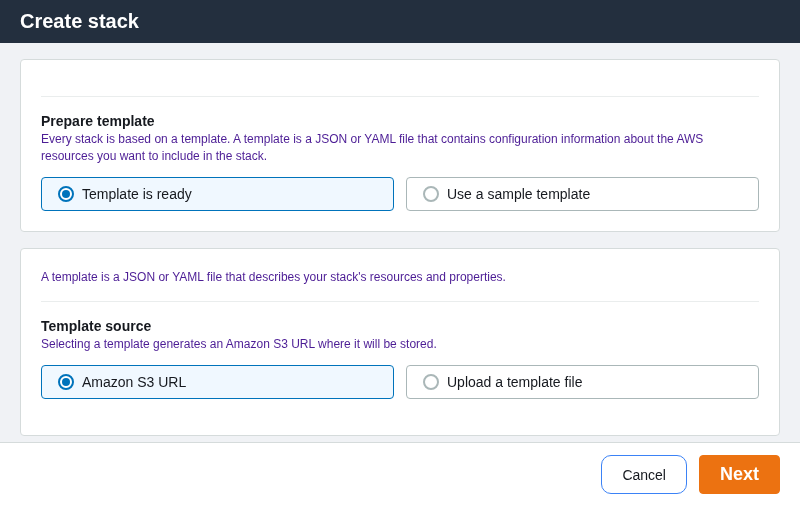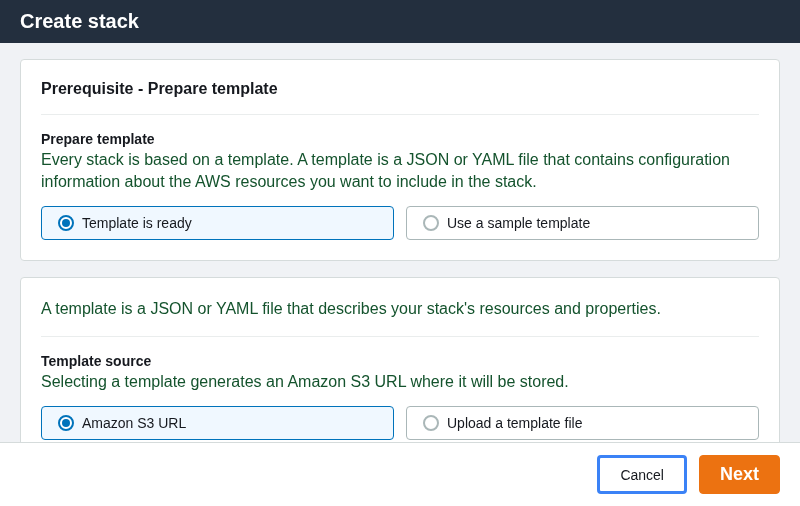--- a/index.html
+++ b/index.html
@@ -50,22 +50,22 @@
     }
 
     .section-label {
       font-size: 14px;
       font-weight: 700;
       color: #16191f;
       margin-bottom: 2px;
     }
 
     .section-desc {
-      font-size: 16px;
-      color: #14532d;
+      font-size: 12px;
+      color: #4c1d95;
       margin-bottom: 12px;
       line-height: 1.4;
     }
 
     .radio-group {
       display: flex;
       gap: 12px;
     }
 
     .radio-option {
@@ -125,22 +125,22 @@
       background: white;
       border-top: 1px solid #d5dbdb;
       padding: 12px 20px;
       display: flex;
       justify-content: flex-end;
       gap: 12px;
     }
 
     .btn-cancel {
       background: white;
-      border: 3px solid #3b82f6;
-      border-radius: 4px;
+      border: 1px solid #3b82f6;
+      border-radius: 10px;
       padding: 8px 20px;
       font-size: 14px;
       cursor: pointer;
       color: #16191f;
     }
 
     .btn-next {
       background: #ec7211;
       border: 1px solid #ec7211;
       border-radius: 4px;
@@ -154,21 +154,20 @@
 </head>
 <body>
 
 <div class="page-header">
   <span class="page-title">Create stack</span>
 </div>
 
 <div class="main-content">
 
   <div class="card">
-    <div class="card-title">Prerequisite - Prepare template</div>
     <hr class="divider">
     <div class="section-label">Prepare template</div>
     <div class="section-desc">Every stack is based on a template. A template is a JSON or YAML file that contains configuration information about the AWS resources you want to include in the stack.</div>
 
     <div class="radio-group">
       <div class="radio-option selected">
         <div class="radio-circle"></div>
         <span class="radio-label">Template is ready</span>
       </div>
       <div class="radio-option">

